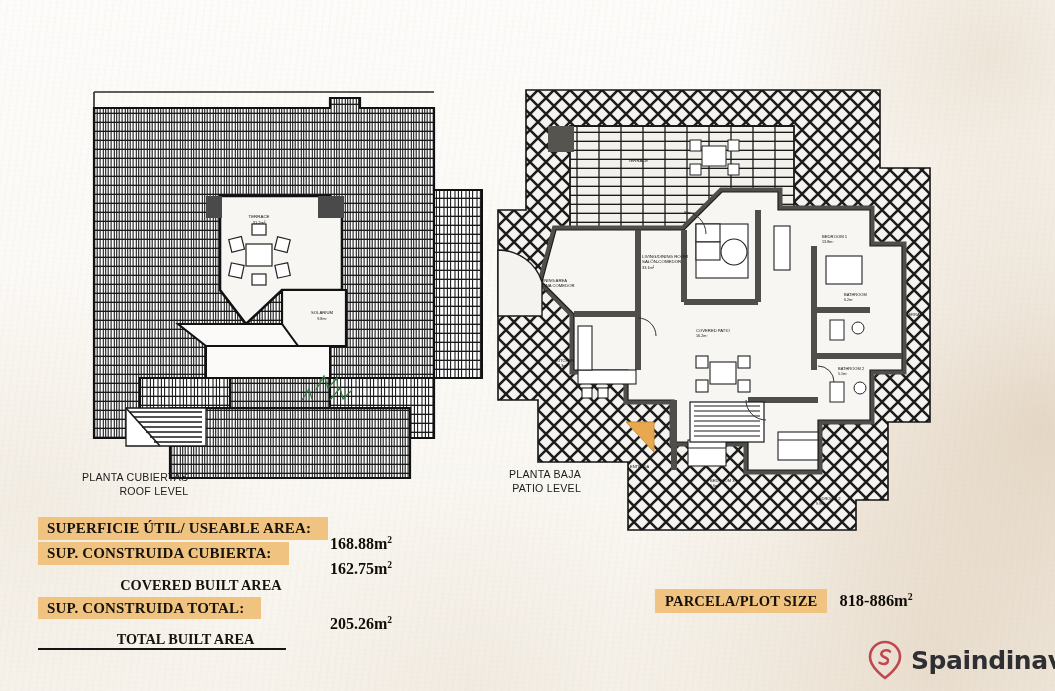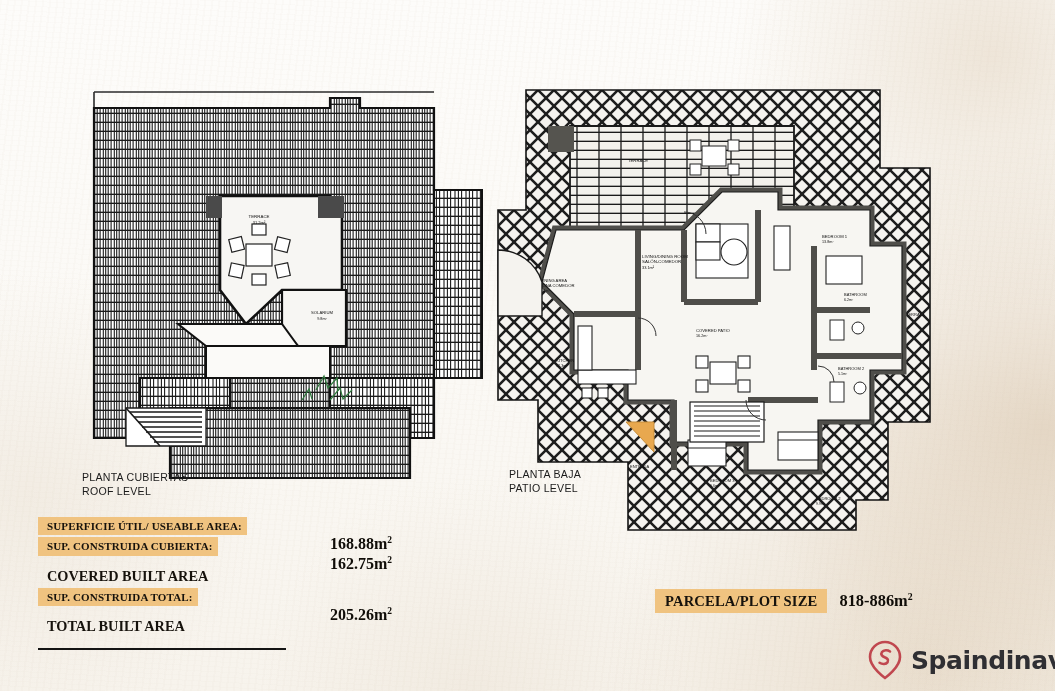--- a/index.html
+++ b/index.html
@@ -11,43 +11,44 @@
   }
   #page{
     position:absolute;inset:0;
     background:
       radial-gradient(circle at 94% 8%, rgba(226,211,190,.55) 0%, rgba(226,211,190,0) 22%),
       radial-gradient(circle at 99% 62%, rgba(222,205,183,.75) 0%, rgba(222,205,183,0) 26%),
       radial-gradient(circle at 88% 97%, rgba(224,208,186,.6) 0%, rgba(224,208,186,0) 28%),
       radial-gradient(circle at 3% 72%, rgba(228,216,199,.35) 0%, rgba(228,216,199,0) 20%),
       radial-gradient(circle at 45% 100%, rgba(230,219,203,.35) 0%, rgba(230,219,203,0) 24%),
       linear-gradient(180deg,#fdfcfa 0%,#fbf9f5 55%,#f7f3ec 100%);
+    text-align: right;
   }
   #grain{
     position:absolute;inset:0;pointer-events:none;opacity:.5;
     background-image:
       repeating-linear-gradient(97deg, rgba(214,200,180,.10) 0 2px, rgba(255,255,255,0) 2px 7px),
       repeating-linear-gradient(3deg, rgba(209,195,175,.07) 0 1px, rgba(255,255,255,0) 1px 5px);
   }
 
   
   .plan{position:absolute;}
   svg{display:block;overflow:visible;}
 
   
   .legend{position:absolute;left:38px;top:517px;width:390px;}
   .lrow{position:relative;display:flex;align-items:flex-start;margin-bottom:2px;}
   .lband{
     background:#f0c380;
     color:#16120c;
     font-family:"Liberation Serif", serif;
     font-weight:bold;
-    font-size:11px;
+    font-size:15px;
     letter-spacing:.15px;
-    padding:3px 5px 3px 9px;
+    padding:3px 17px 3px 9px;
     line-height:1.12;
     white-space:nowrap;
   }
   .lsub{
     font-family:"Liberation Serif", serif;
     font-weight:bold;font-size:14.3px;color:#16120c;
     padding:12px 7px 2px 9px;line-height:1.12;white-space:nowrap;
   }
   .lval{
     font-family:"Liberation Serif", serif;

